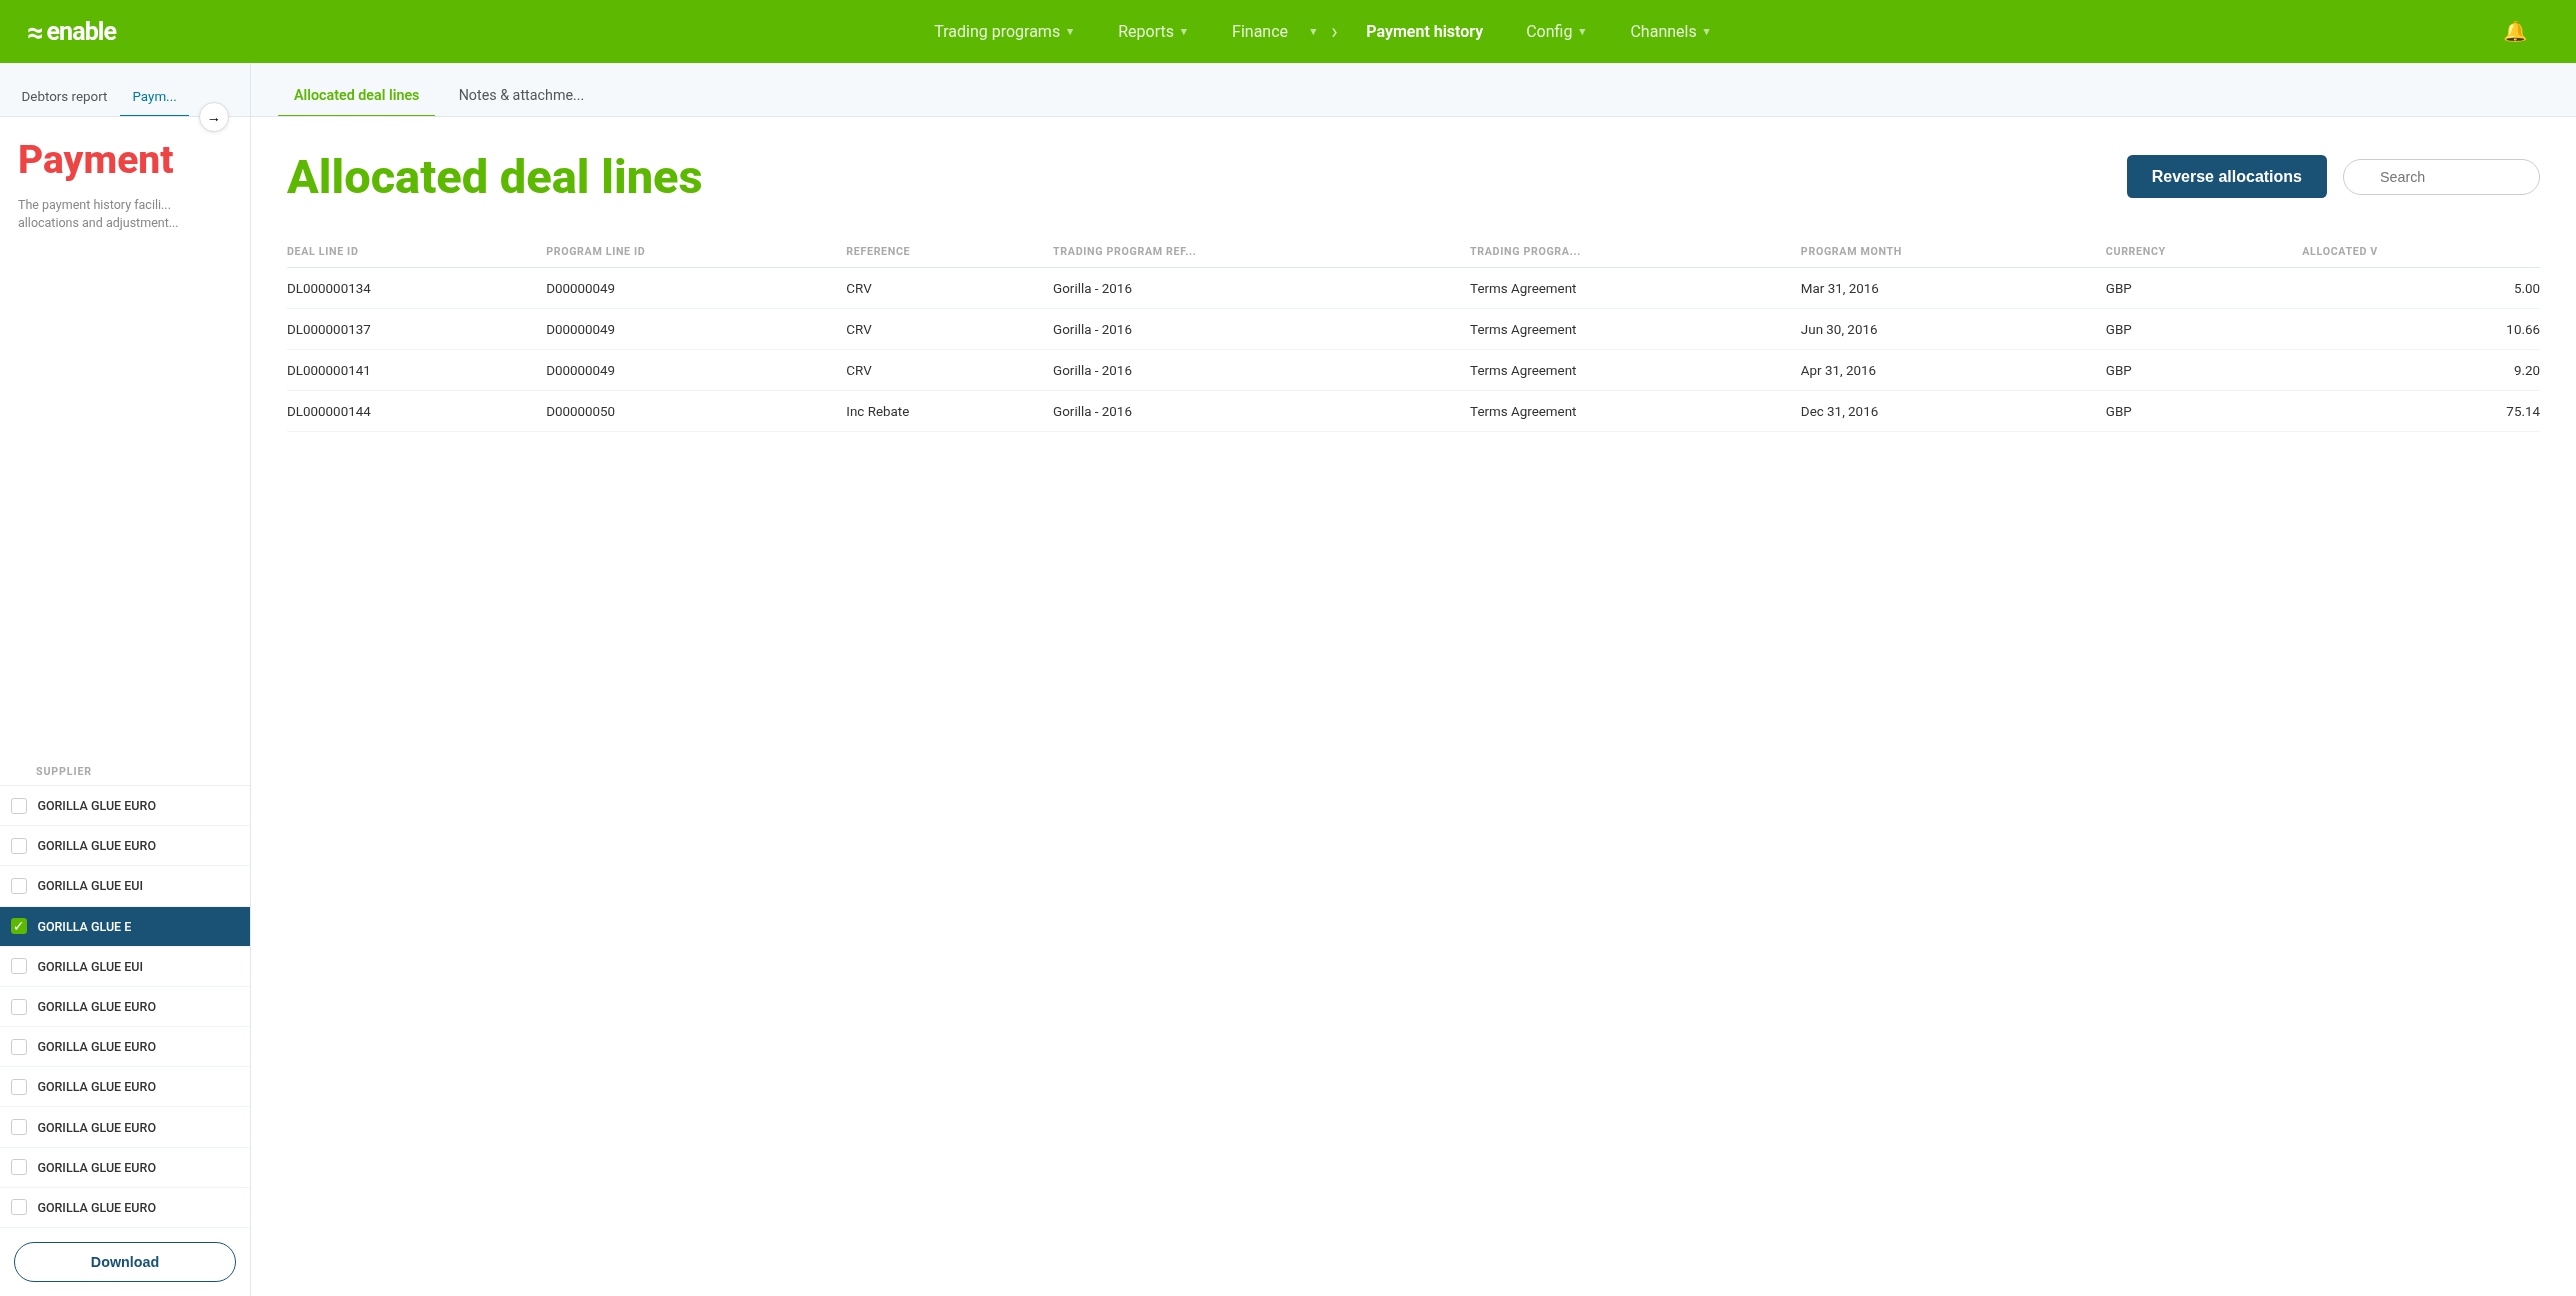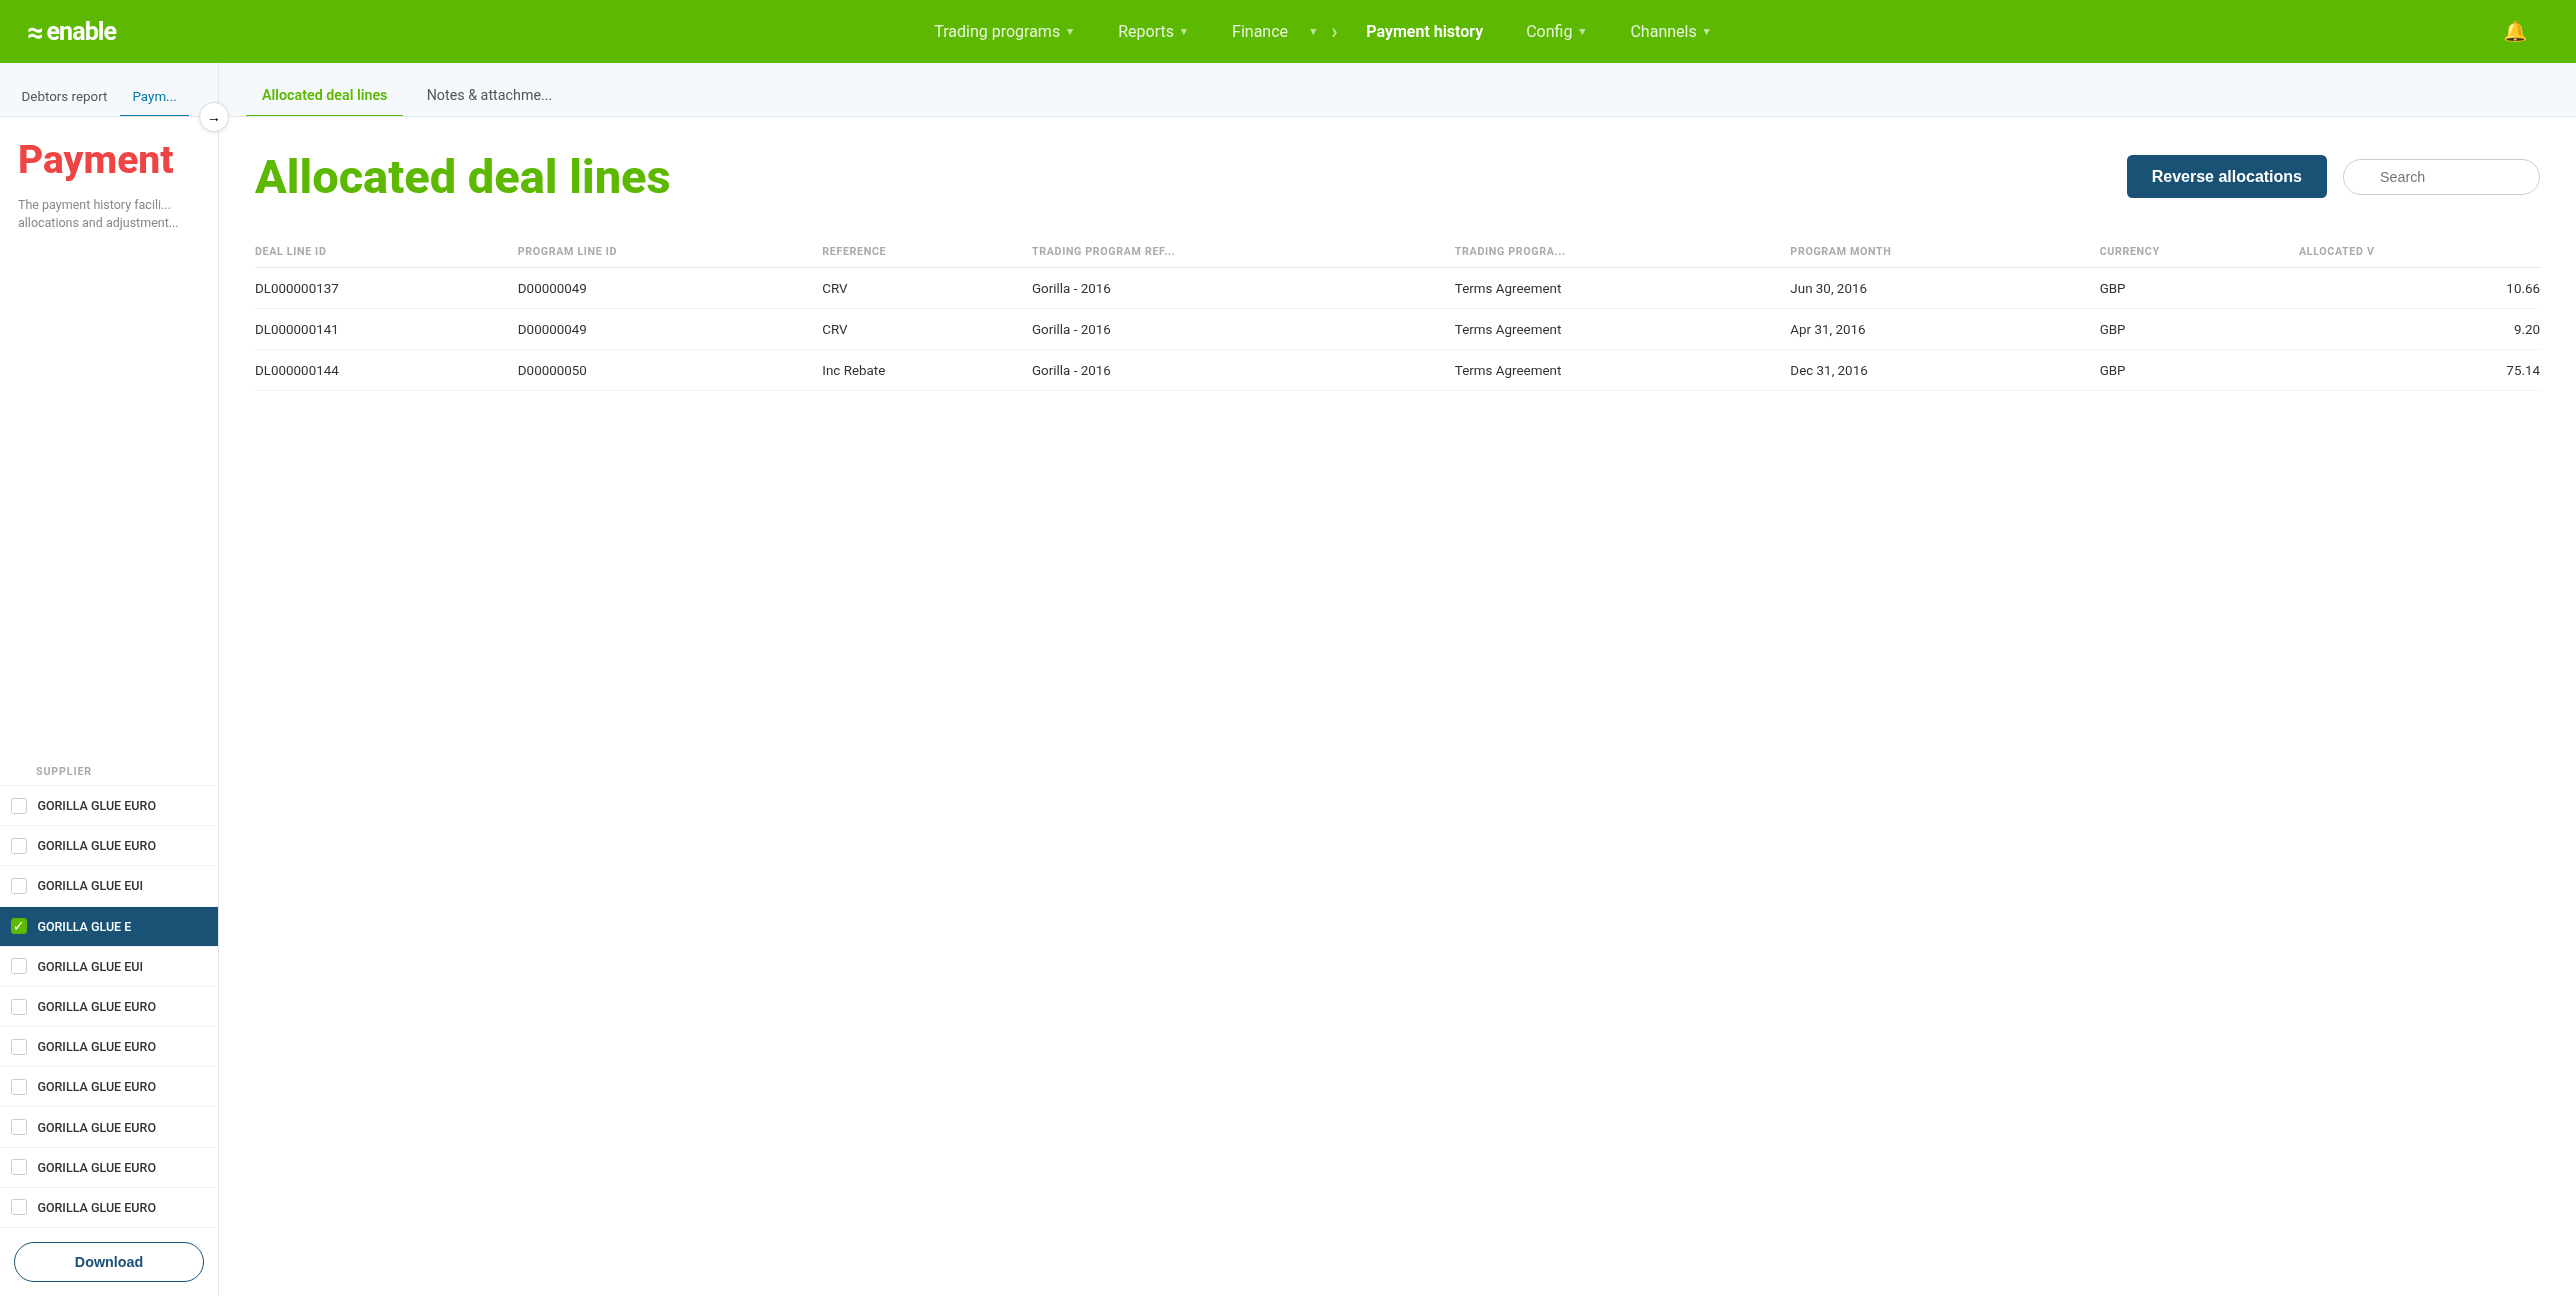--- a/index.html
+++ b/index.html
@@ -70,21 +70,21 @@
     }
 
     
     .main-layout {
       display: flex;
       height: calc(100vh - 63px);
     }
 
     
     .left-panel {
-      width: 219px;
+      width: 251px;
       background: white;
       border-right: 0.9px solid #e0e8ee;
       display: flex;
       flex-direction: column;
       flex-shrink: 0;
     }
 
     
     .left-tabs {
       display: flex;
@@ -465,20 +465,30 @@
               <th>PROGRAM LINE ID</th>
               <th>REFERENCE</th>
               <th>TRADING PROGRAM REF...</th>
               <th>TRADING PROGRA...</th>
               <th>PROGRAM MONTH</th>
               <th>CURRENCY</th>
               <th>ALLOCATED V</th>
             </tr>
         </thead>
         <tbody id="table-body">
+            <tr>
+              <td>DL000000134</td>
+              <td>D00000049</td>
+              <td>CRV</td>
+              <td>Gorilla - 2016</td>
+              <td>Terms Agreement</td>
+              <td>Mar 31, 2016</td>
+              <td>GBP</td>
+              <td class="right-align">5.00</td>
+            </tr>
             <tr>
               <td>DL000000137</td>
               <td>D00000049</td>
               <td>CRV</td>
               <td>Gorilla - 2016</td>
               <td>Terms Agreement</td>
               <td>Jun 30, 2016</td>
               <td>GBP</td>
               <td class="right-align">10.66</td>
             </tr>

